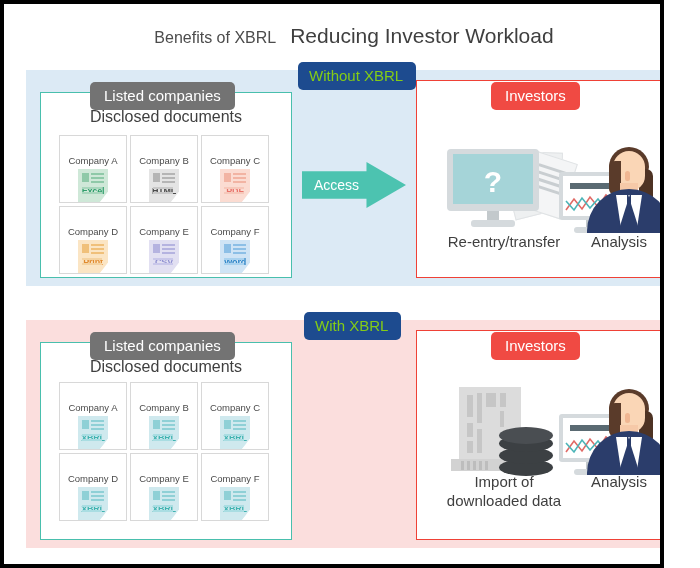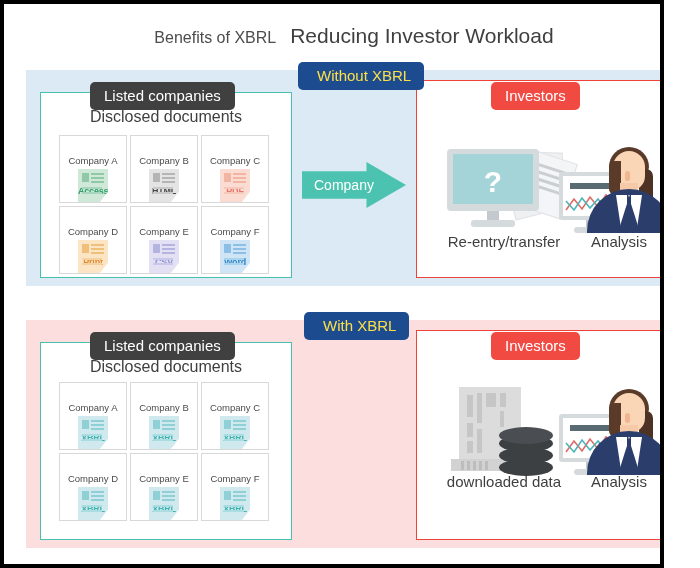--- a/index.html
+++ b/index.html
@@ -56,24 +56,24 @@
   .panel-with {
     top: 316px;
     height: 228px;
     background: #fbdedd;
   }
 
   
   .scenario-badge {
     position: absolute;
     background: #1d4b8f;
-    color: #fde047;
+    color: #84cc16;
     font-size: 15px;
     border-radius: 5px;
-    padding: 5px 13px 6px 19px;
+    padding: 5px 13px 6px 11px;
     white-space: nowrap;
     z-index: 9;
   }
   .badge-without { left: 294px; top: 58px; }
   .badge-with    { left: 300px; top: 308px; }
 
   
   .box {
     position: absolute;
     background: #ffffff;
@@ -90,21 +90,21 @@
   
   .pill {
     position: absolute;
     color: #ffffff;
     font-size: 15px;
     border-radius: 5px;
     padding: 5px 14px 6px 14px;
     white-space: nowrap;
     z-index: 8;
   }
-  .pill-teal { background: #404040; }
+  .pill-teal { background: #737373; }
   .pill-red  { background: #f04a43; }
 
   .pill-lc-top { left: 86px;  top: 78px; }
   .pill-lc-bot { left: 86px;  top: 328px; }
   .pill-in-top { left: 487px; top: 78px; }
   .pill-in-bot { left: 487px; top: 328px; }
 
   
   .disclosed {
     position: absolute;
@@ -356,21 +356,21 @@
     <div class="doc-cell">
       <div class="doc-cell-label">Company A</div>
       <div class="doc-icon">
         <div class="doc-page" style="background:#cfe8d8"></div>
         <div class="doc-lines">
             <div class="doc-block" style="background:#8fc9a8"></div>
           <div class="doc-ln" style="background:#8fc9a8"></div>
             <div class="doc-ln" style="background:#8fc9a8"></div>
             <div class="doc-ln" style="background:#8fc9a8"></div>
           </div>
-        <div class="doc-text" style="color:#2f9e6b">Access</div>
+        <div class="doc-text" style="color:#2f9e6b">Excel</div>
         <div class="doc-botlines">
             <div style="background:#a8d6bc"></div>
             <div style="background:#a8d6bc"></div>
           </div>
         <div class="doc-fold" style="background:#ffffff"></div>
       </div>
     </div>
 
     <div class="doc-cell">
       <div class="doc-cell-label">Company B</div>
@@ -462,21 +462,21 @@
         <div class="doc-botlines">
             <div style="background:#a9d2ef"></div>
             <div style="background:#a9d2ef"></div>
           </div>
         <div class="doc-fold" style="background:#ffffff"></div>
       </div>
     </div>
   </div>
 
   <div class="arrow arrow-top">
-    <span>Company</span>
+    <span>Access</span>
   </div>
 
   <div class="papers">
     <div class="paper p1">
         <div class="p-lines">
           <div></div>
           <div></div>
           <div></div>
           <div></div>
         </div>
@@ -677,20 +677,21 @@
     <div class="rack-slot" style="left:20px; top:74px; width:3px; height:9px; background:#bdbdbd;"></div>
     <div class="rack-slot" style="left:26px; top:74px; width:3px; height:9px; background:#bdbdbd;"></div>
     <div class="db">
       <div class="db-disc" style="top:32px;"></div>
       <div class="db-disc" style="top:20px;"></div>
       <div class="db-disc" style="top:8px;"></div>
       <div class="db-disc db-top" style="top:0px;"></div>
     </div>
   </div>
   <div class="illus-caption" style="left:425px; top:468px; width:150px;">
+    <div>Import of</div>
     <div>downloaded data</div>
   </div>
 
   <div class="an-mon" style="left:555px; top:410px;">
     <div class="an-body">
       <div class="an-screen">
         <div class="an-bar"></div>
         <svg width="56" height="26" viewBox="0 0 56 26" style="position:absolute;left:0;top:14px;">
           <polyline points="3,20 11,9 19,19 27,7 35,17 43,5 52,12" fill="none" stroke="#e06a66" stroke-width="1.6"></polyline>
           <polyline points="3,11 11,20 19,8 27,18 35,9 43,19 52,4" fill="none" stroke="#4cb5b8" stroke-width="1.6"></polyline>

